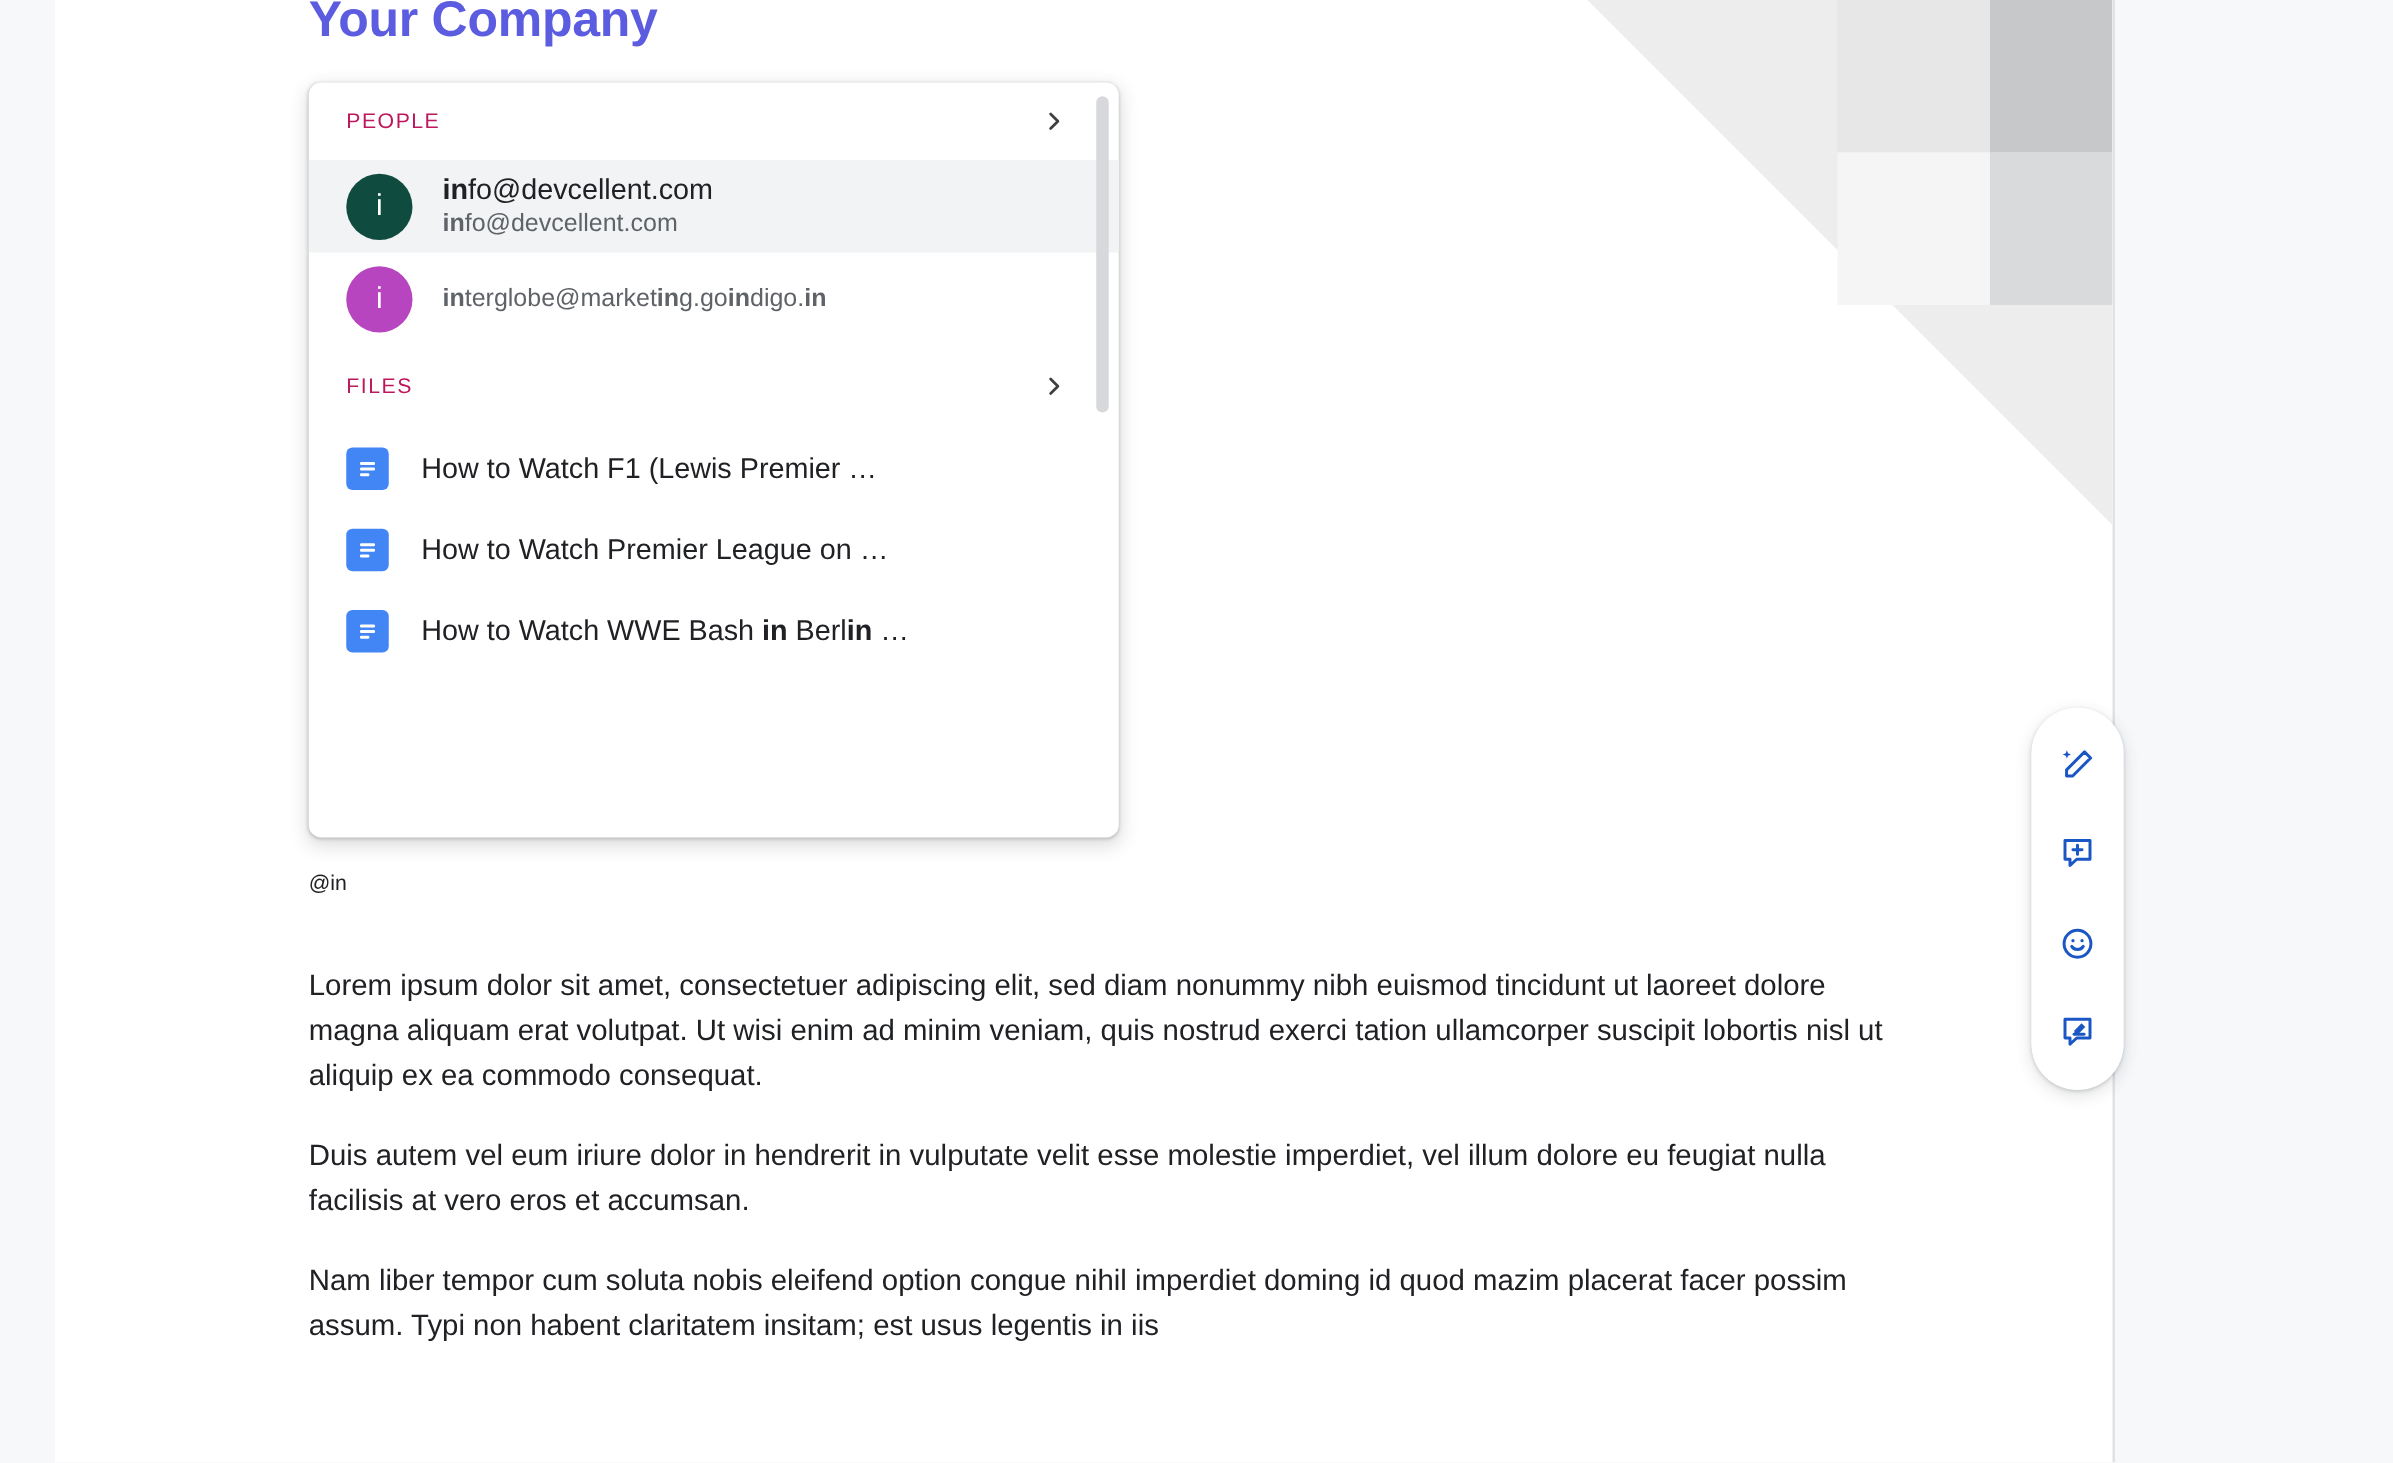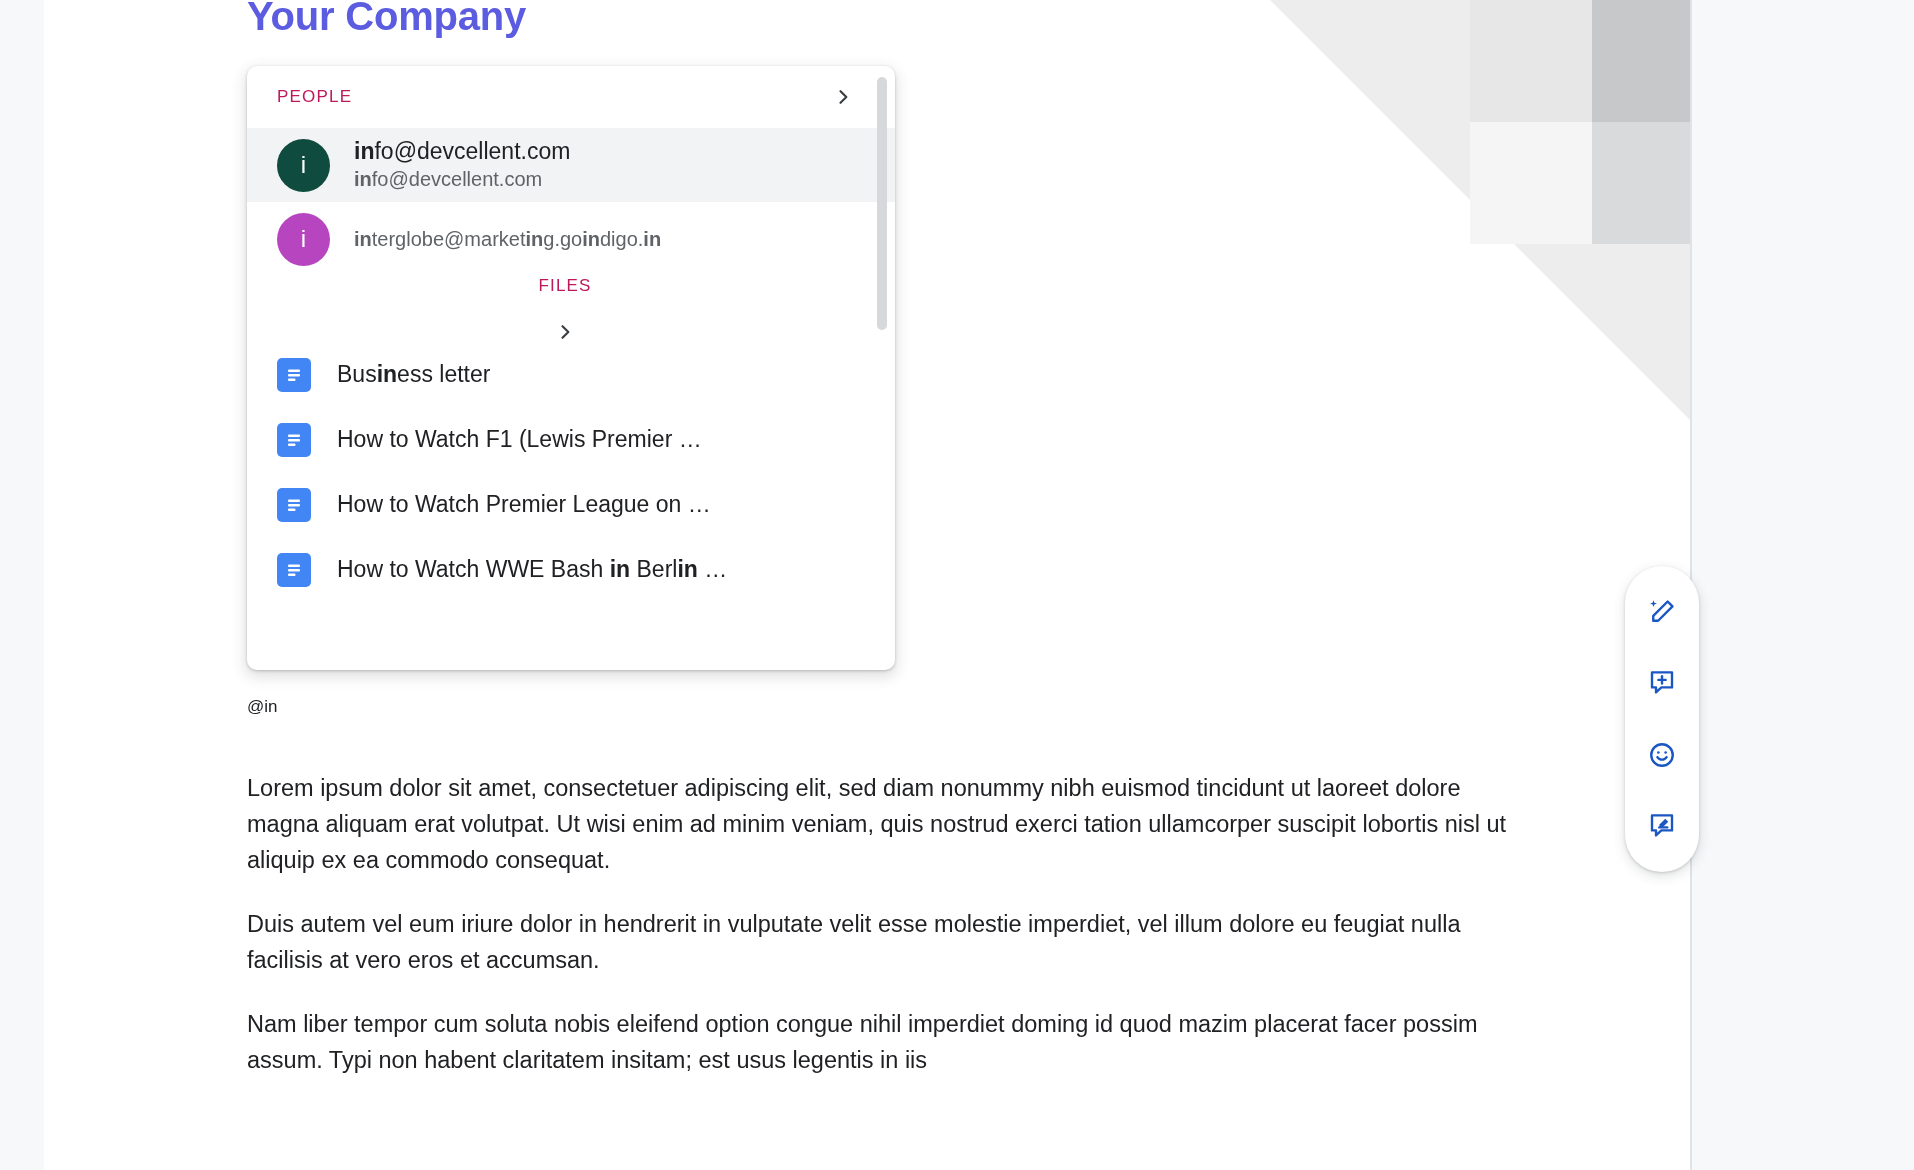--- a/index.html
+++ b/index.html
@@ -259,39 +259,29 @@
 
       <div class="ac-row">
         <div class="avatar" style="background:#b845c0;">
           <span>i</span>
         </div>
         <div class="texts">
           <div class="secondary"><b>in</b><span>terglobe@market</span><b>in</b><span>g.go</span><b>in</b><span>digo.</span><b>in</b></div>
         </div>
       </div>
 
-      <div class="ac-section-head" style="height:66px;flex-direction:column;">
+      <div class="ac-section-head" style="height:66px;">
         <span class="lbl">FILES</span>
         <span>
           <svg class="chev" viewBox="0 0 24 24" fill="none" stroke="#3c4043" stroke-width="2.6" stroke-linecap="round" stroke-linejoin="round">
             <polyline points="9,5 16,12 9,19"></polyline>
           </svg>
         </span>
       </div>
 
-      <div class="file-row">
-        <span class="doc-icon">
-          <svg width="20" height="20" viewBox="0 0 20 20">
-              <rect x="4" y="4.5" width="12" height="2.4" rx="1" fill="#fff"></rect>
-              <rect x="4" y="9" width="12" height="2.4" rx="1" fill="#fff"></rect>
-              <rect x="4" y="13.5" width="7.5" height="2.4" rx="1" fill="#fff"></rect>
-            </svg>
-        </span>
-        <span class="fname"><span>Bus</span><b>in</b><span>ess letter</span></span>
-      </div>
 
       <div class="file-row">
         <span class="doc-icon">
           <svg width="20" height="20" viewBox="0 0 20 20">
               <rect x="4" y="4.5" width="12" height="2.4" rx="1" fill="#fff"></rect>
               <rect x="4" y="9" width="12" height="2.4" rx="1" fill="#fff"></rect>
               <rect x="4" y="13.5" width="7.5" height="2.4" rx="1" fill="#fff"></rect>
             </svg>
         </span>
         <span class="fname"><span>How to Watch F1 (Lewis Premier …</span></span>

